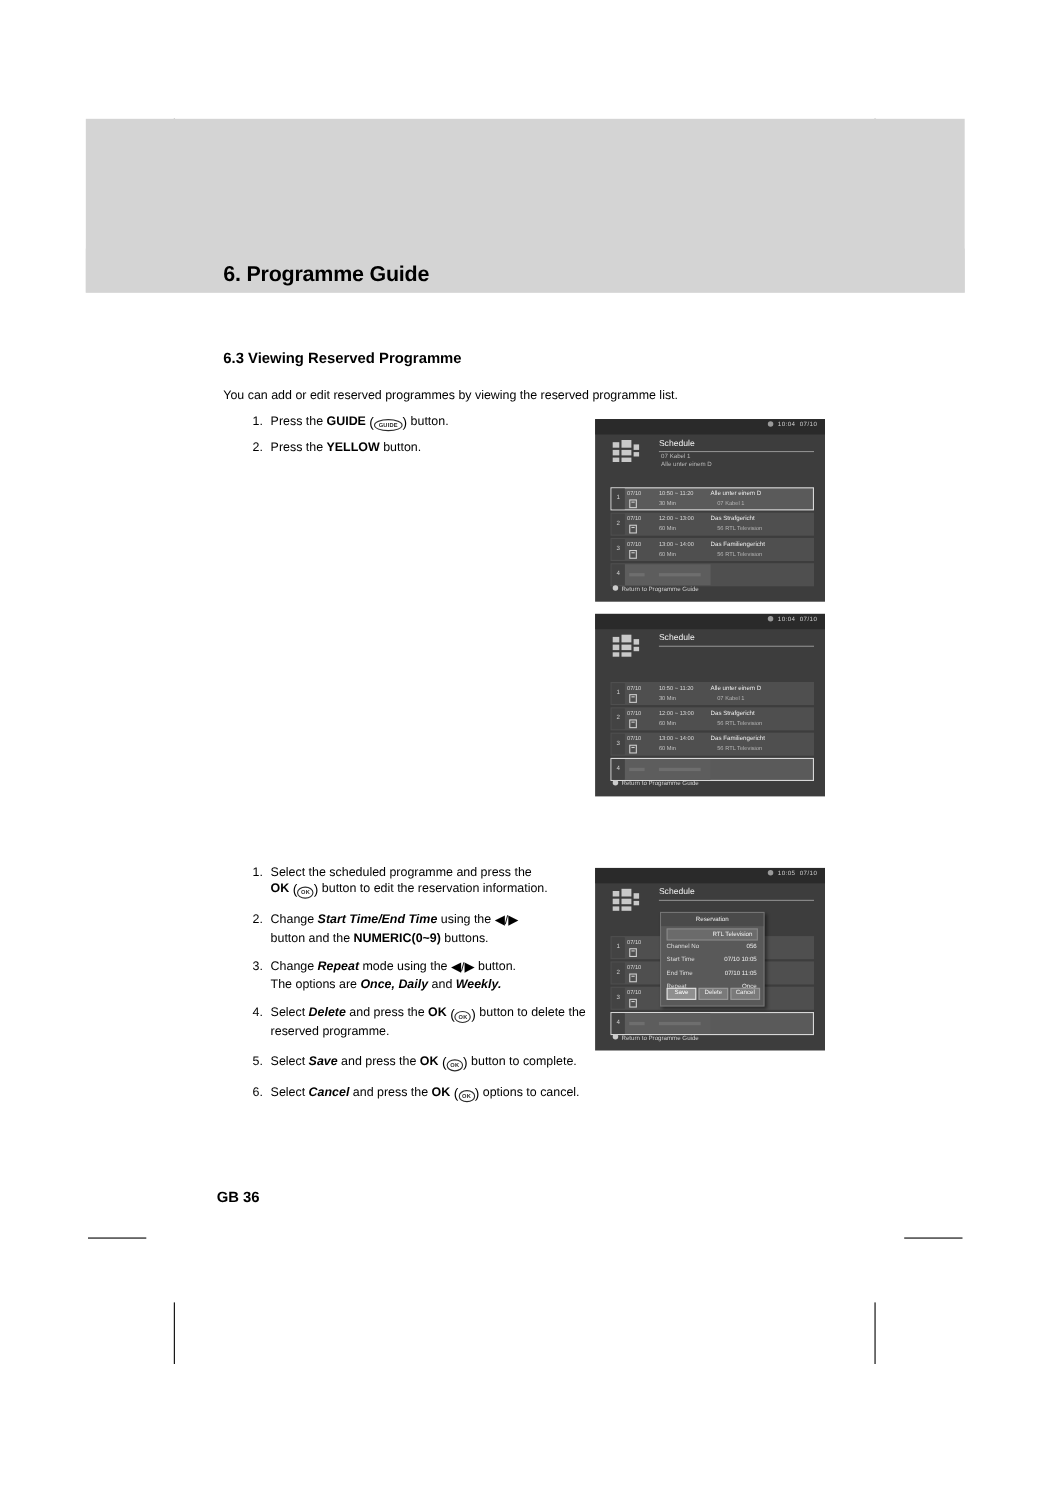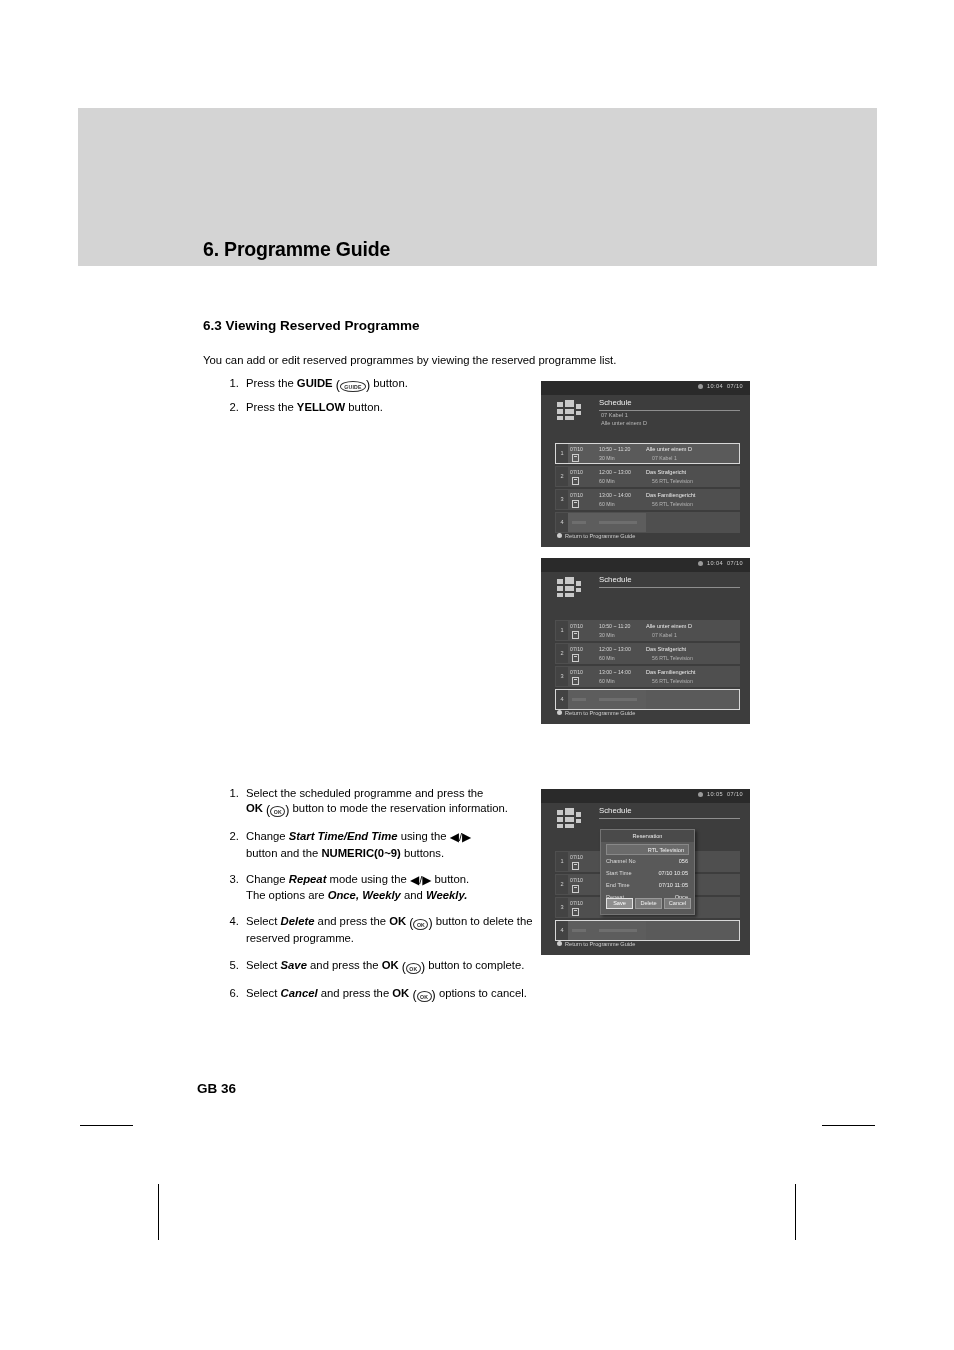--- a/index.html
+++ b/index.html
@@ -479,31 +479,31 @@
       <span>Press the </span><b>YELLOW</b><span> button.</span>
     </li>
   </ul>
 
 
   <ul class="olist list-edit">
     <li>
       <span class="num">1.</span>
       <span>Select the scheduled programme and press the</span><br>
       <b>OK</b>
-      <span class="btn-glyph"><span class="paren">(</span><span class="oval oval-ok">OK</span><span class="paren">)</span></span><span> button to mode the reservation information.</span>
+      <span class="btn-glyph"><span class="paren">(</span><span class="oval oval-ok">OK</span><span class="paren">)</span></span><span> button to edit the reservation information.</span>
     </li>
 
     <li>
       <span class="num">2.</span>
       <span>Change </span><i>Start Time/End Time</i><span> using the </span><span class="arrows"><span class="tri">◀</span><span>/</span><span class="tri">▶</span></span><br><span> button and the </span><b>NUMERIC(0~9)</b><span> buttons.</span>
     </li>
 
     <li>
       <span class="num">3.</span>
-      <span>Change </span><i>Repeat</i><span> mode using the </span><span class="arrows"><span class="tri">◀</span><span>/</span><span class="tri">▶</span></span><span> button.</span><br><span>The options are </span><i>Once, Weekly</i><span> and </span><i>Weekly.</i>
+      <span>Change </span><i>Repeat</i><span> mode using the </span><span class="arrows"><span class="tri">◀</span><span>/</span><span class="tri">▶</span></span><span> button.</span><br><span>The options are </span><i>Once, Daily</i><span> and </span><i>Weekly.</i>
     </li>
 
     <li>
       <span class="num">4.</span>
       <span>Select </span><i>Delete</i><span> and press the </span><b>OK</b>
       <span class="btn-glyph"><span class="paren">(</span><span class="oval oval-ok">OK</span><span class="paren">)</span></span><span> button to delete the reserved programme.</span>
     </li>
 
     <li>
       <span class="num">5.</span>

